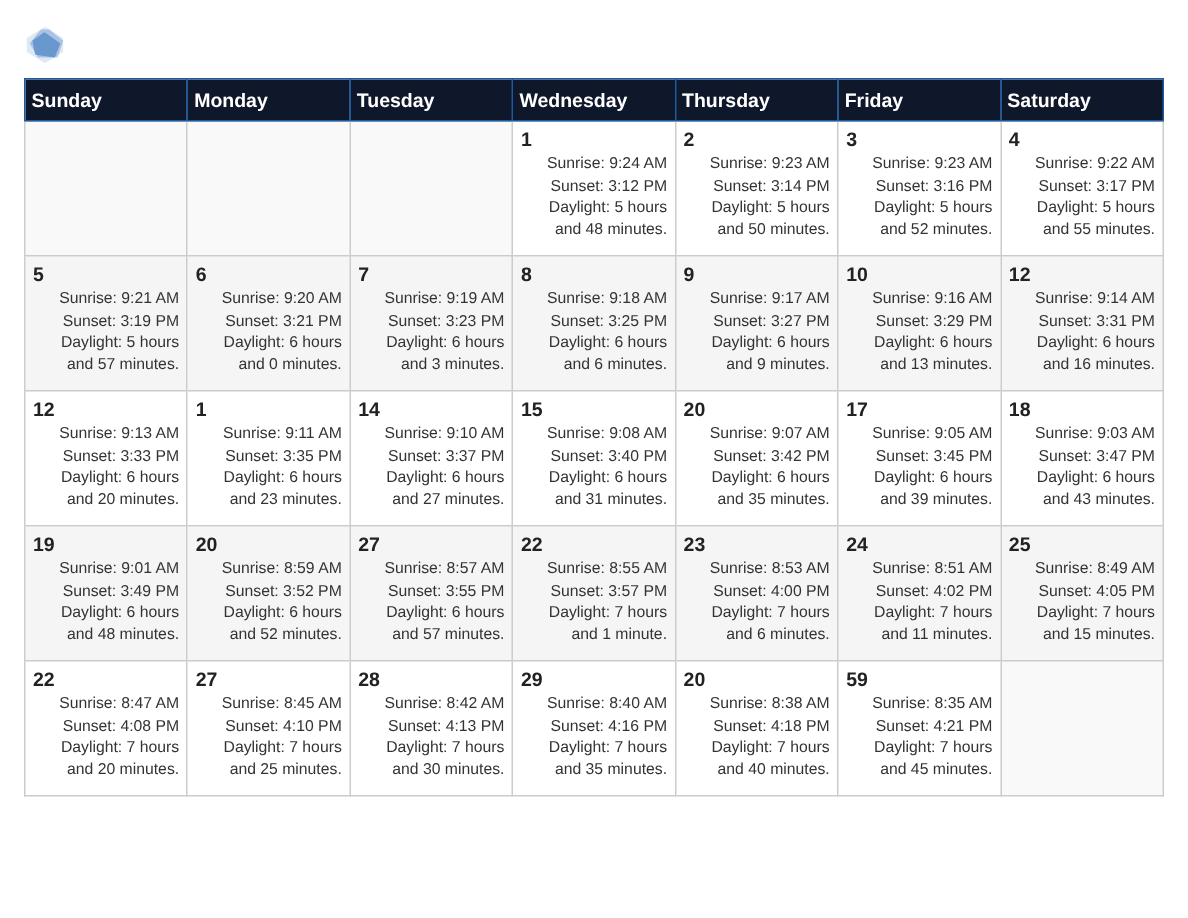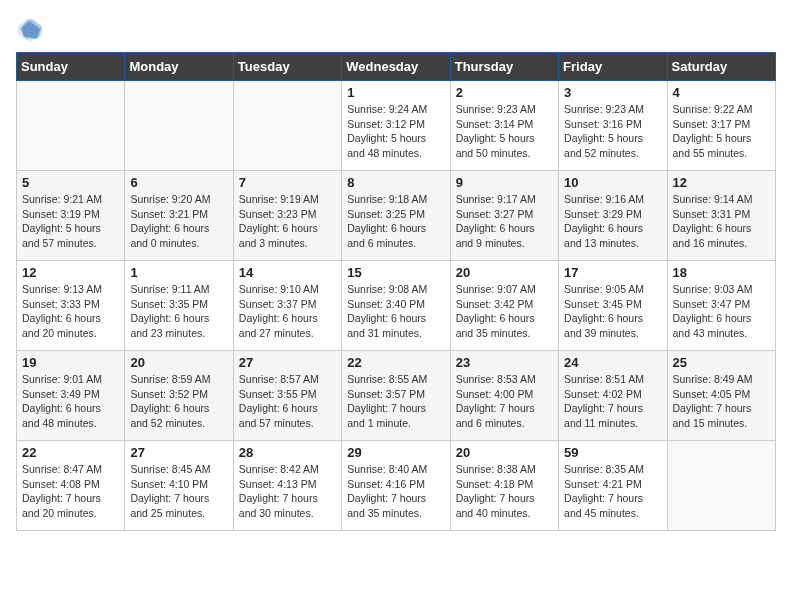--- a/index.html
+++ b/index.html
@@ -44,21 +44,21 @@
       font-size: 16px;
       font-weight: normal;
       color: #444;
     }
     .calendar {
       width: 100%;
       border-collapse: collapse;
       border: 1px solid #ccc;
     }
     .calendar th {
-      background: #404040;
+      background: #0f172a;
       color: #fff;
       font-size: 13px;
       font-weight: bold;
       padding: 6px 4px;
       text-align: left;
       border: 1px solid #1e5aa0;
     }
     .calendar td {
       width: calc(100% / 7);
       vertical-align: top;
@@ -76,20 +76,21 @@
       font-size: 13px;
       font-weight: bold;
       color: #222;
       display: block;
       margin-bottom: 2px;
     }
     .day-info {
       font-size: 10.5px;
       color: #333;
       line-height: 1.4;
+      text-align: right;
     }
     .empty-cell {
       background: #f9f9f9 !important;
     }
   </style>
 </head>
 <body>
 
 <div class="header">
   <div class="logo">

